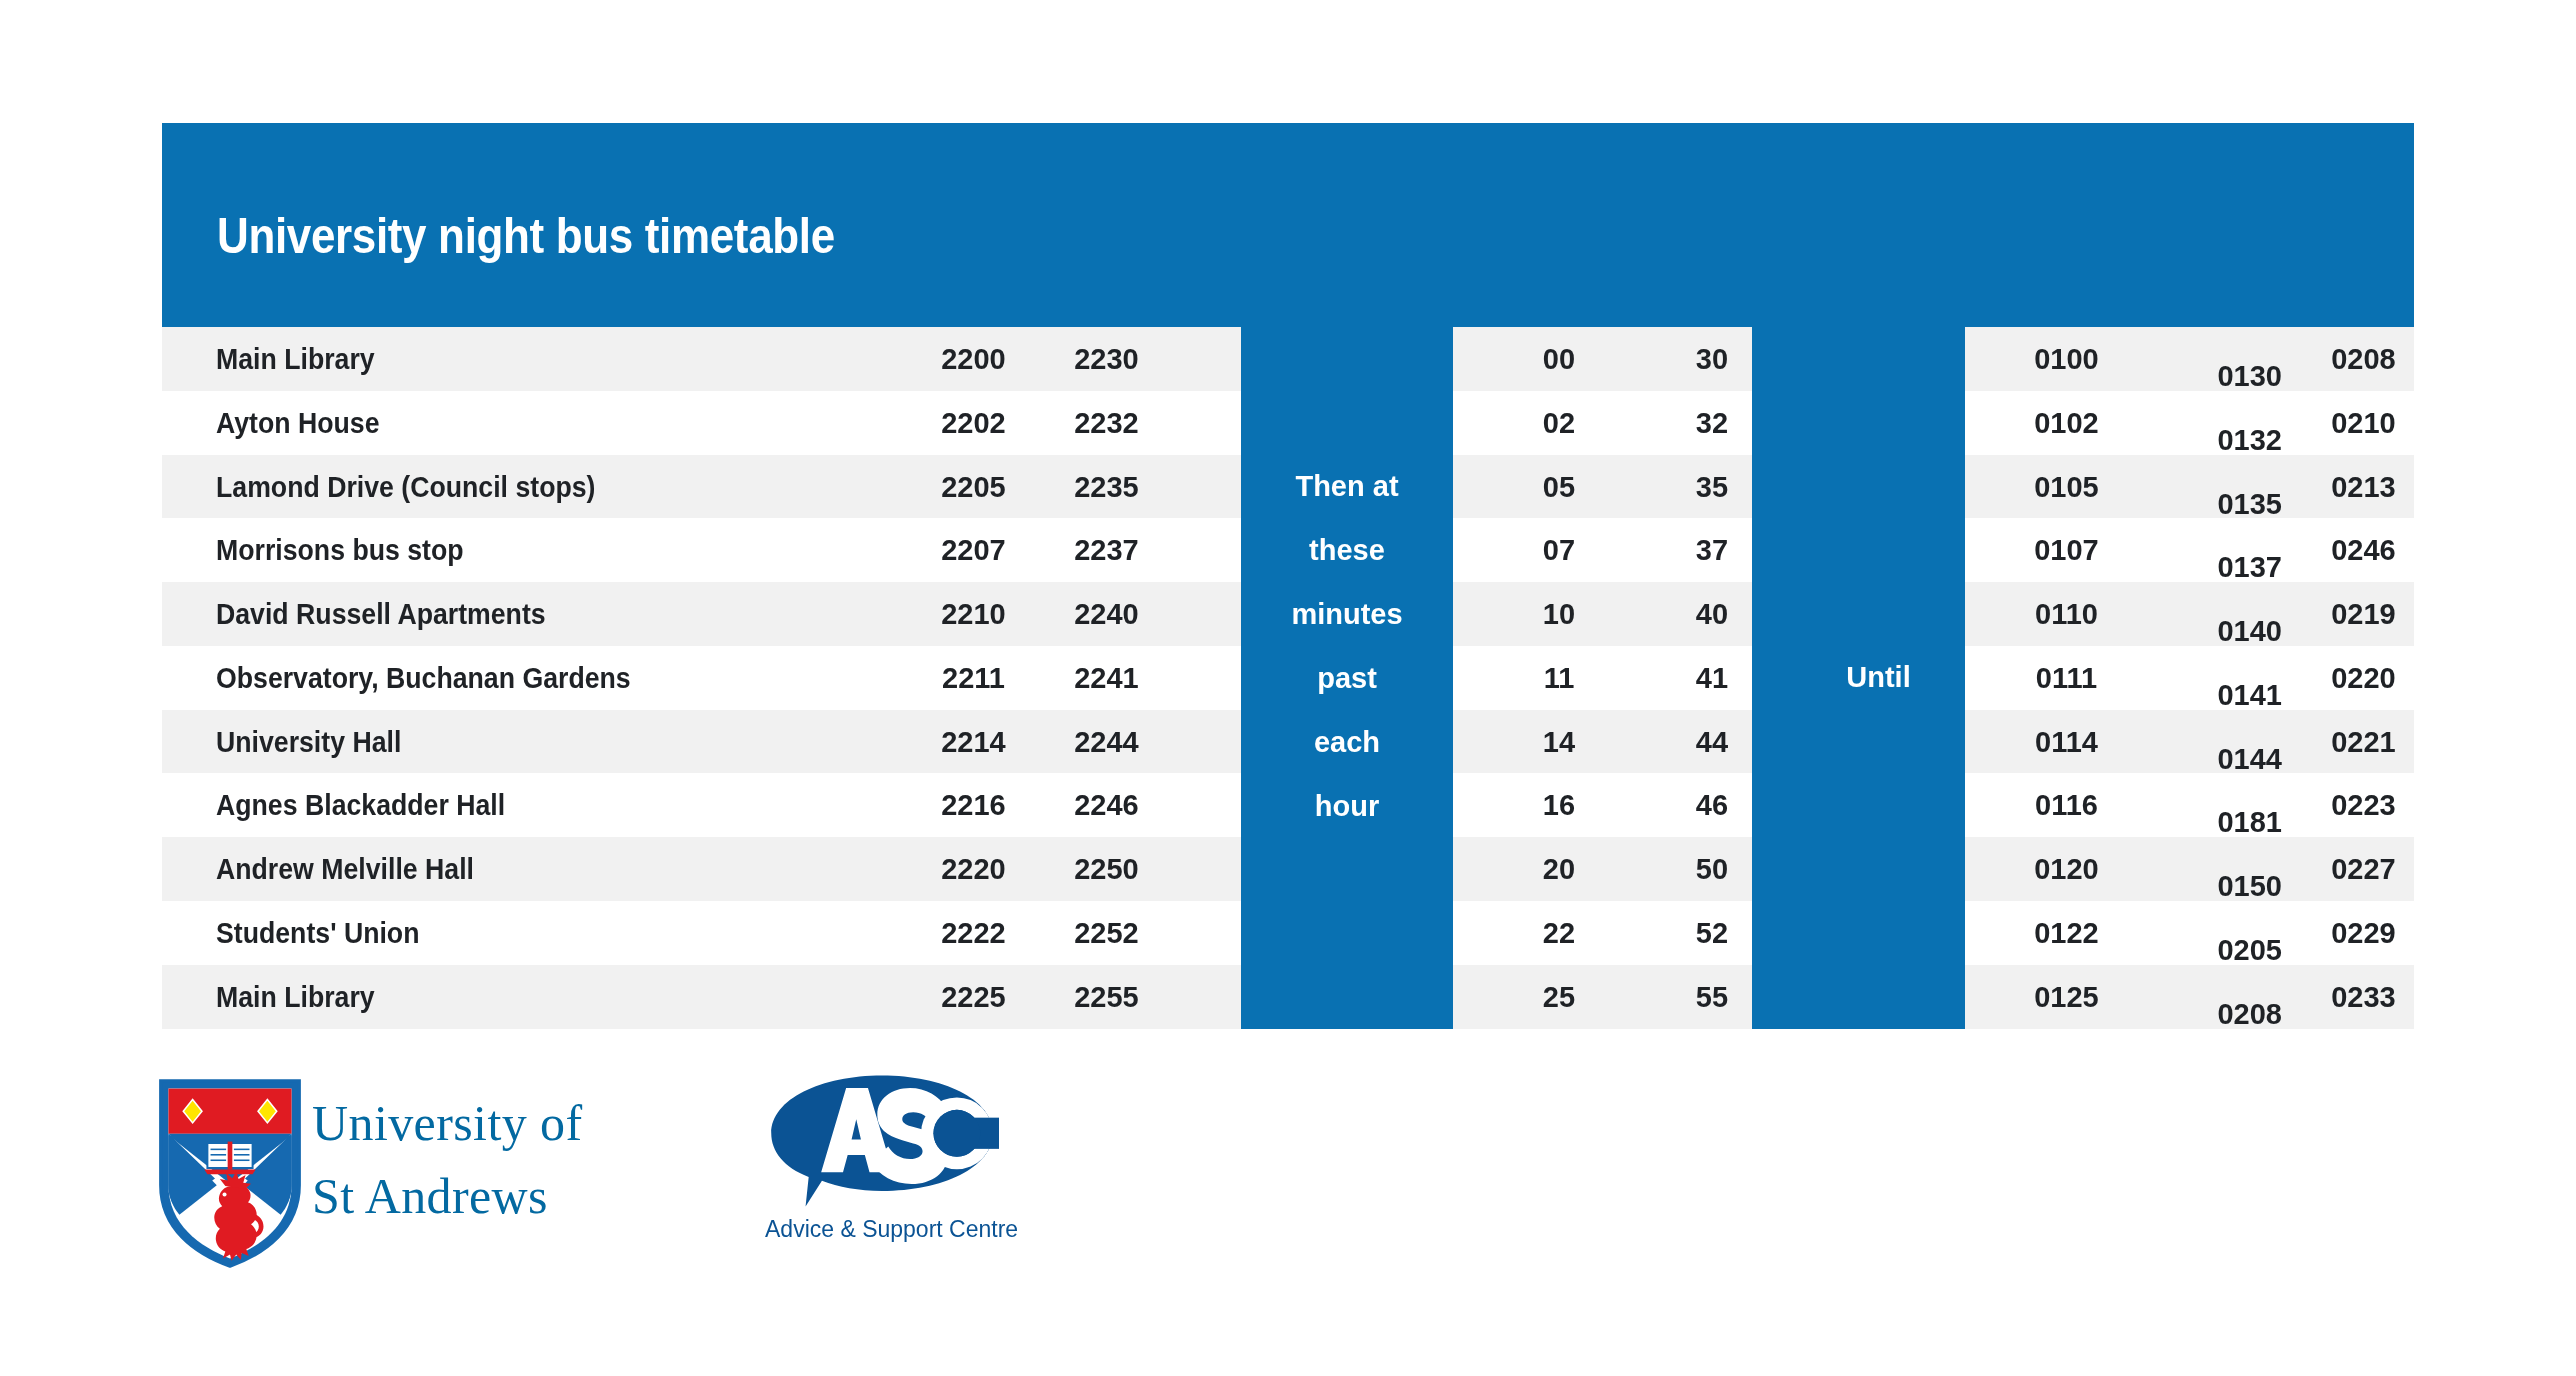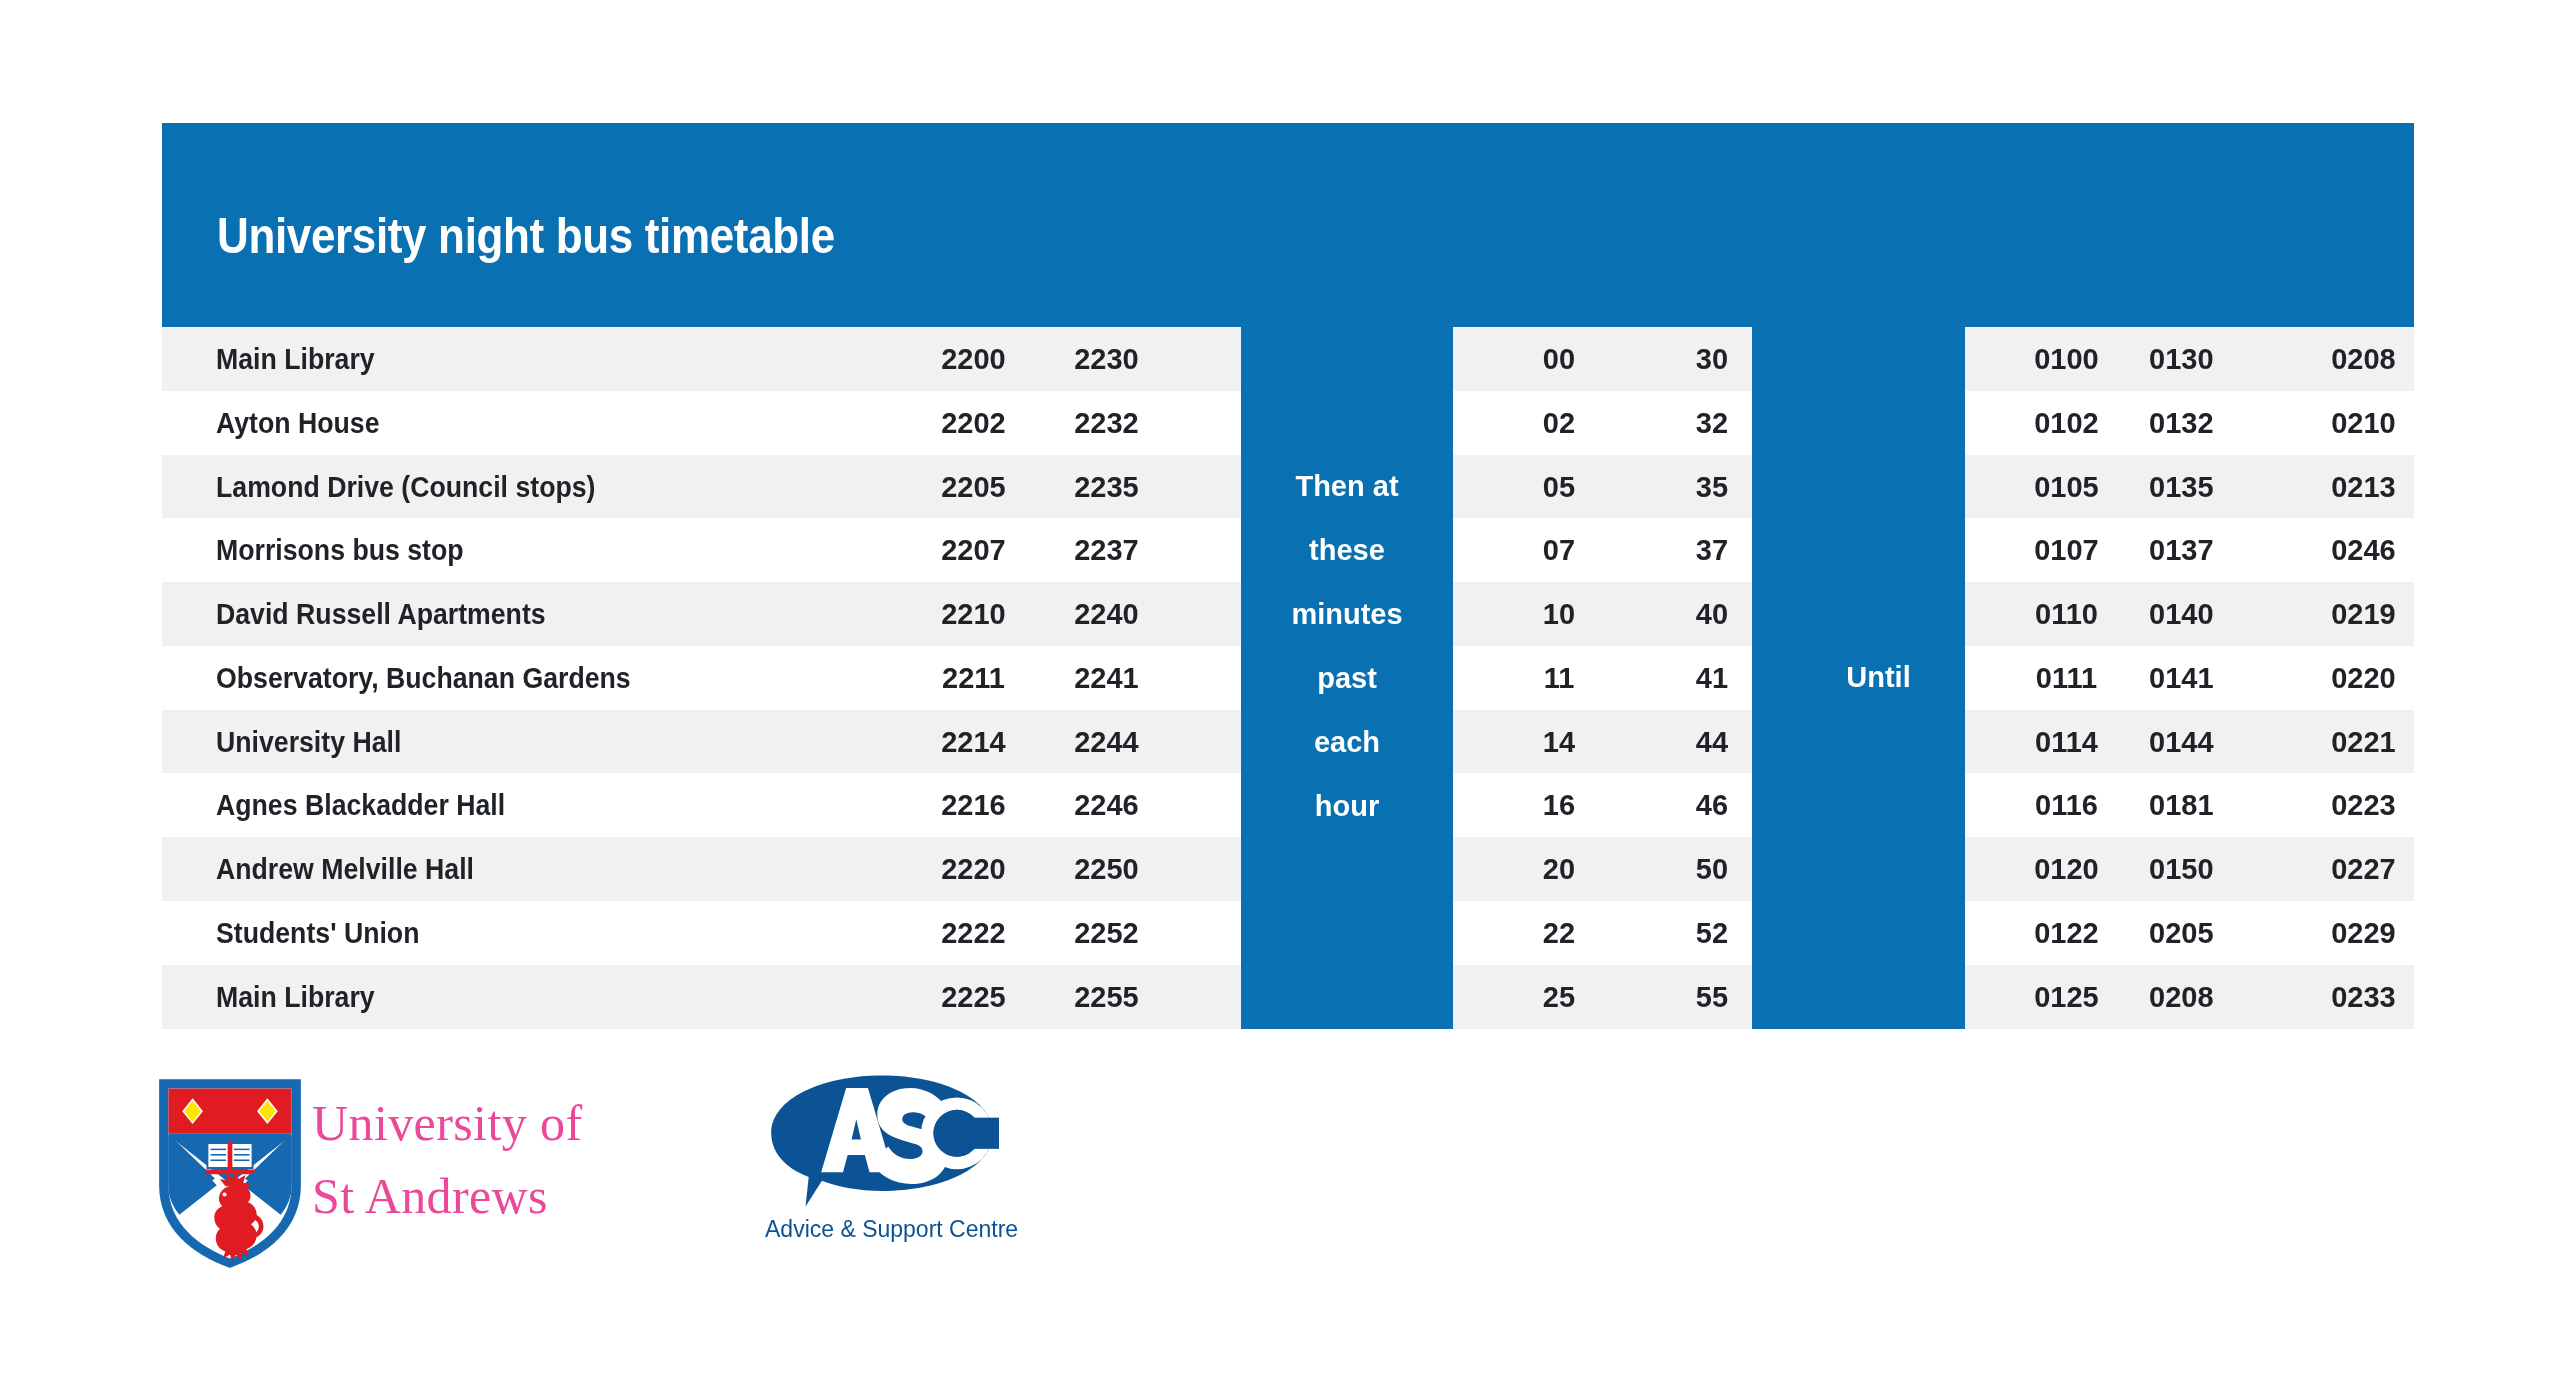--- a/index.html
+++ b/index.html
@@ -91,21 +91,21 @@
     width: 703px;
     text-align: left;
     transform: scaleX(0.92);
     transform-origin: left center;
   }
   .cell.t1 { left:  745px; width: 133px; text-align: center; }
   .cell.t2 { left: 878px; width: 133px; text-align: center; }
   .cell.m1 { left: 1350px; width: 94px; text-align: center; }
   .cell.m2 { left: 1503px; width: 94px; text-align: center; }
   .cell.l1 { left: 1838px; width: 133px; text-align: center; }
-  .cell.l2 { left: 1987px; width: 133px; text-align: left; }
+  .cell.l2 { left: 1987px; width: 133px; text-align: right; margin-top: 17px; }
   .cell.l3 { left: 2135px; width: 133px; text-align: center; }
 
   
   .note-panel {
     position: absolute;
     background: #0971b2;
     color: #ffffff;
     font-size: 29px;
     font-weight: bold;
     text-align: center;
@@ -161,21 +161,21 @@
     width: 148px;
     height: 195px;
   }
   #standrews-wordmark {
     position: absolute;
     left: 156px;
     top: 11px;
     width: 359px;
     height: 172px;
     font-family: "Liberation Serif", serif;
-    color: #ec4899;
+    color: #0369a1;
     font-size: 50px;
     line-height: 73px;
     letter-spacing: 0.4px;
   }
 
   #logo-asc {
     position: absolute;
     left: 765px;
     top: 1069px;
     width: 234px;

